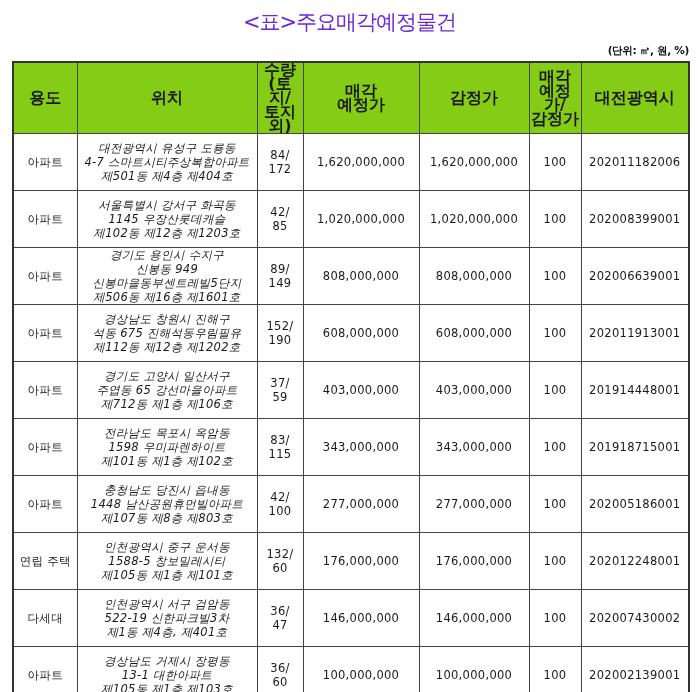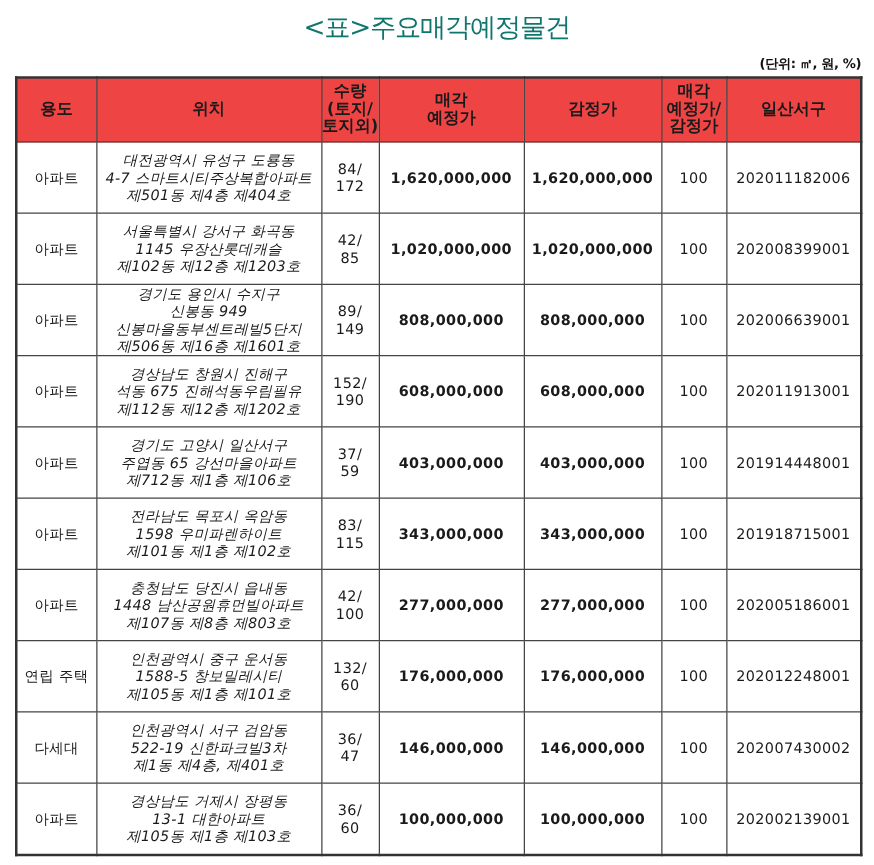--- a/index.html
+++ b/index.html
@@ -1,23 +1,23 @@
 <!DOCTYPE html>
 <html><head>
 <meta charset="utf-8">
 <style>
   html, body { margin: 0; padding: 0; background: #ffffff; }
   body { width: 699px; height: 692px; position: relative; font-family: "DejaVu Sans", sans-serif; color: #111; overflow: hidden; }
-  .title { position: absolute; left: 0; width: 699px; top: 8px; text-align: center; font-size: 21px; font-weight: normal; letter-spacing: -1px; color: #0f766e; }
+  .title { position: absolute; left: 0; width: 699px; top: 8px; text-align: center; font-size: 21px; font-weight: normal; letter-spacing: -1px; color: #6d28d9; }
   .unit { position: absolute; right: 10px; top: 44px; font-size: 10.5px; font-weight: bold; color: #111; letter-spacing: -0.3px; }
   table.main { position: absolute; left: 12px; top: 61px; width: 676px; border-collapse: collapse; table-layout: fixed; border: 2px solid #333; }
   table.main th, table.main td { border: 1px solid #444; padding: 0; text-align: center; vertical-align: middle; }
-  table.main th { background: #ef4444; font-size: 13px; font-weight: bold; line-height: 14px; height: 50px; color: #1a1a1a; }
+  table.main th { background: #84cc16; font-size: 16px; font-weight: bold; line-height: 14px; height: 50px; color: #1a1a1a; }
   table.main td { height: 56px; font-size: 11.5px; line-height: 14px; color: #1a1a1a; letter-spacing: 0.3px; }
-  td.num { text-align: right; padding-right: 2px; letter-spacing: 1px; font-weight: bold; }
+  td.num { text-align: right; padding-right: 2px; letter-spacing: 1px; }
   td.loc { font-size: 11.5px; line-height: 13.5px; letter-spacing: 0.2px; white-space: nowrap; overflow: hidden; font-style: italic; }
   td.qty { letter-spacing: 1px; }
   td.ratio { letter-spacing: 1px; }
   td.mgmt { letter-spacing: 1px; margin-top: 45px; }
 </style>
 </head>
 <body>
 
 <div class="title">&lt;표&gt;주요매각예정물건</div>
 <div class="unit">(단위: ㎡, 원, %)</div>
@@ -44,21 +44,21 @@
       <th>
         <div>매각</div>
         <div>예정가</div>
       </th>
       <th>감정가</th>
       <th>
         <div>매각</div>
         <div>예정가/</div>
         <div>감정가</div>
       </th>
-      <th>일산서구</th>
+      <th>대전광역시</th>
     </tr>
   </thead>
   <tbody>
     <tr>
       <td>아파트</td>
       <td class="loc">
         <div>대전광역시 유성구 도룡동</div>
         <div>4-7 스마트시티주상복합아파트</div>
         <div>제501동 제4층 제404호</div>
       </td>

